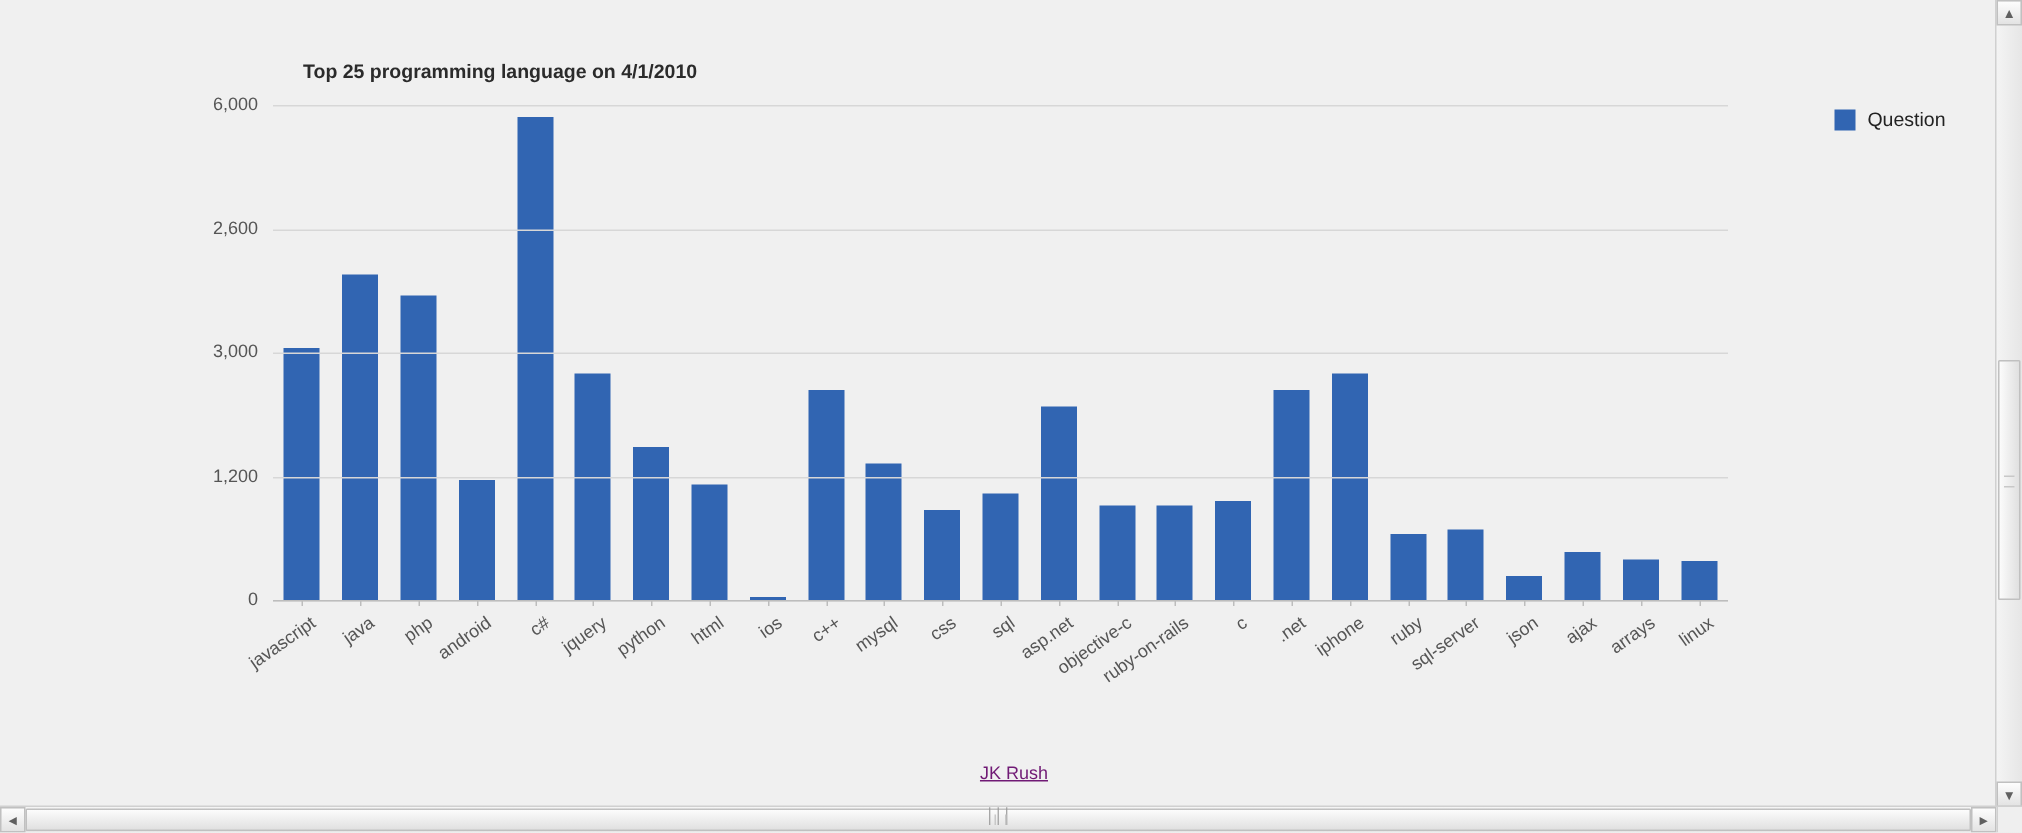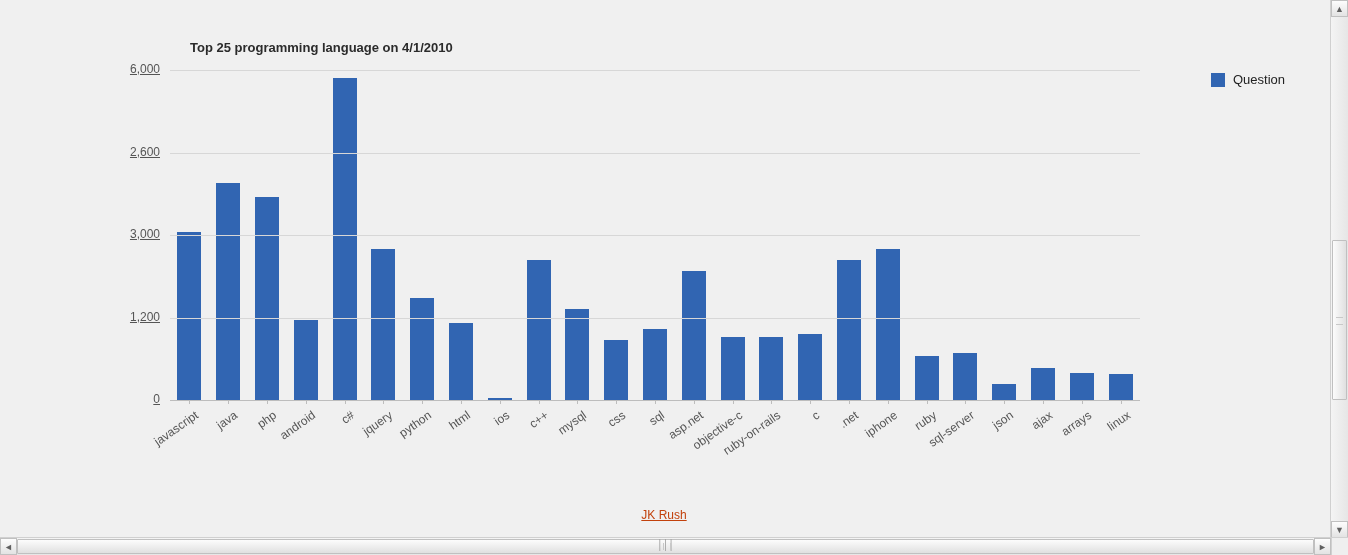--- a/index.html
+++ b/index.html
@@ -7,21 +7,21 @@
     padding: 0;
     width: 1348px;
     height: 555px;
     font-family: Arial, Helvetica, sans-serif;
     background: #f0f0f0;
     overflow: hidden;
     position: relative;
   }
   .viewport {
     position: absolute;
-    left: 0;
+    left: 12px;
     top: 0;
     width: 1328px;   
     height: 524px;   
     background: #f0f0f0;
   }
 
   
   .chart-panel {
     position: absolute;
     left: 20px;
@@ -57,21 +57,20 @@
     position: absolute;
     background: #bdbdbd;
   }
   .y-tick-label {
     position: absolute;
     right: 828px; 
     font-size: 12px;
     color: #555;
     text-align: right;
     width: 50px;
-    text-decoration: underline;
   }
   .bars {
     position: absolute;
     left: 0;
     top: 0;
     width: 100%;
     height: 100%;
   }
   .bar {
     position: absolute;
@@ -115,21 +114,21 @@
   
   .footer-link {
     position: absolute;
     left: 0;
     right: 0;
     bottom: 2px;
     text-align: center;
     font-size: 12px;
   }
   .footer-link a {
-    color: #c2410c;
+    color: #701a75;
     text-decoration: underline;
   }
 
   
   .scrollbar-v {
     position: absolute;
     right: 0;
     top: 0;
     width: 17px;
     height: 538px;

